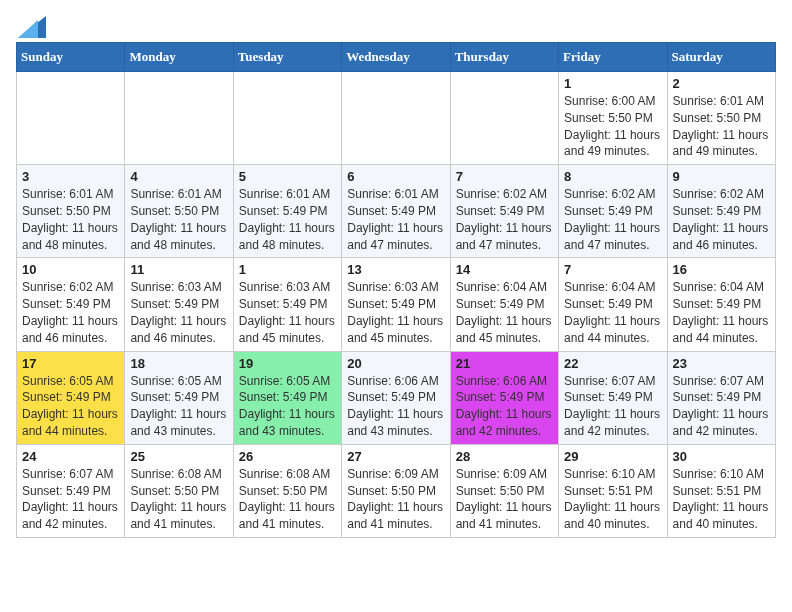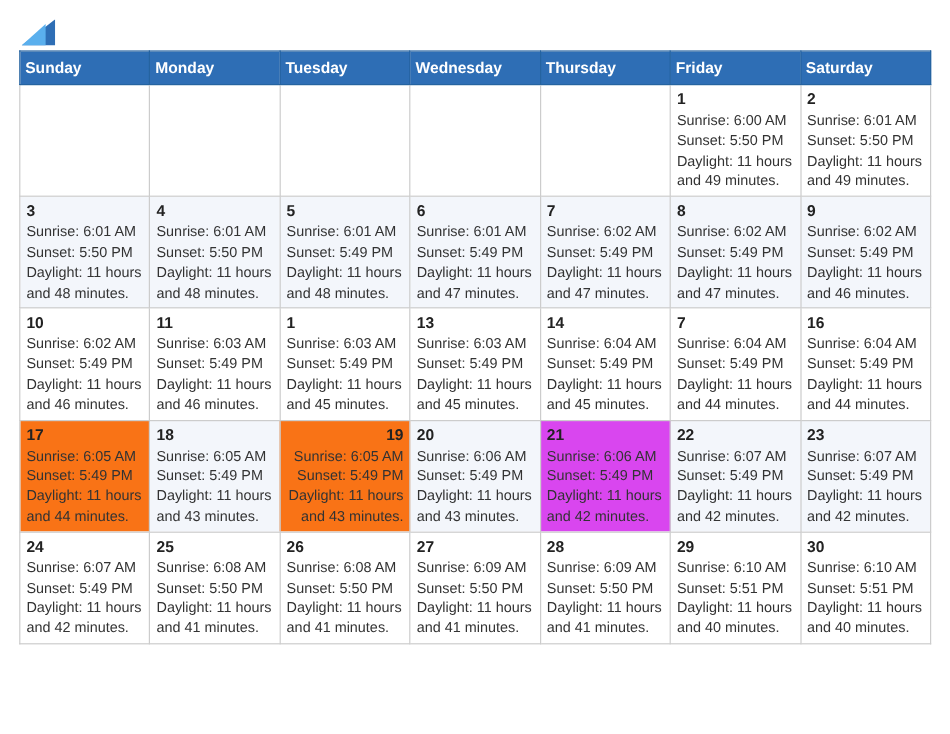--- a/index.html
+++ b/index.html
@@ -57,20 +57,21 @@
       border-collapse: collapse;
       border: 1px solid #ccc;
     }
     .calendar th {
       background: #2e6eb5;
       color: #fff;
       font-size: 13px;
       padding: 6px 4px;
       text-align: left;
       border: 1px solid #2563a0;
+      font-family: Liberation Serif, serif;
     }
     .calendar td {
       vertical-align: top;
       border: 1px solid #ccc;
       padding: 4px 5px;
       width: calc(100% / 7);
       font-size: 11px;
       color: #333;
       background: #fff;
       min-height: 80px;
@@ -228,33 +229,33 @@
 Daylight: 11 hours and 44 minutes.</div>
         </td>
         <td>
           <span class="day-num">16</span>
           <div class="cell-info">Sunrise: 6:04 AM
 Sunset: 5:49 PM
 Daylight: 11 hours and 44 minutes.</div>
         </td>
       </tr>
       <tr>
-        <td style="background: #f97316;">
+        <td style="background: #fde047;">
           <span class="day-num">17</span>
           <div class="cell-info">Sunrise: 6:05 AM
 Sunset: 5:49 PM
 Daylight: 11 hours and 44 minutes.</div>
         </td>
         <td style="background: rgb(243, 246, 251);">
           <span class="day-num">18</span>
           <div class="cell-info">Sunrise: 6:05 AM
 Sunset: 5:49 PM
 Daylight: 11 hours and 43 minutes.</div>
         </td>
-        <td style="background: #f97316; text-align: right;">
+        <td style="background: #86efac;">
           <span class="day-num">19</span>
           <div class="cell-info">Sunrise: 6:05 AM
 Sunset: 5:49 PM
 Daylight: 11 hours and 43 minutes.</div>
         </td>
         <td style="background: rgb(243, 246, 251);">
           <span class="day-num">20</span>
           <div class="cell-info">Sunrise: 6:06 AM
 Sunset: 5:49 PM
 Daylight: 11 hours and 43 minutes.</div>

